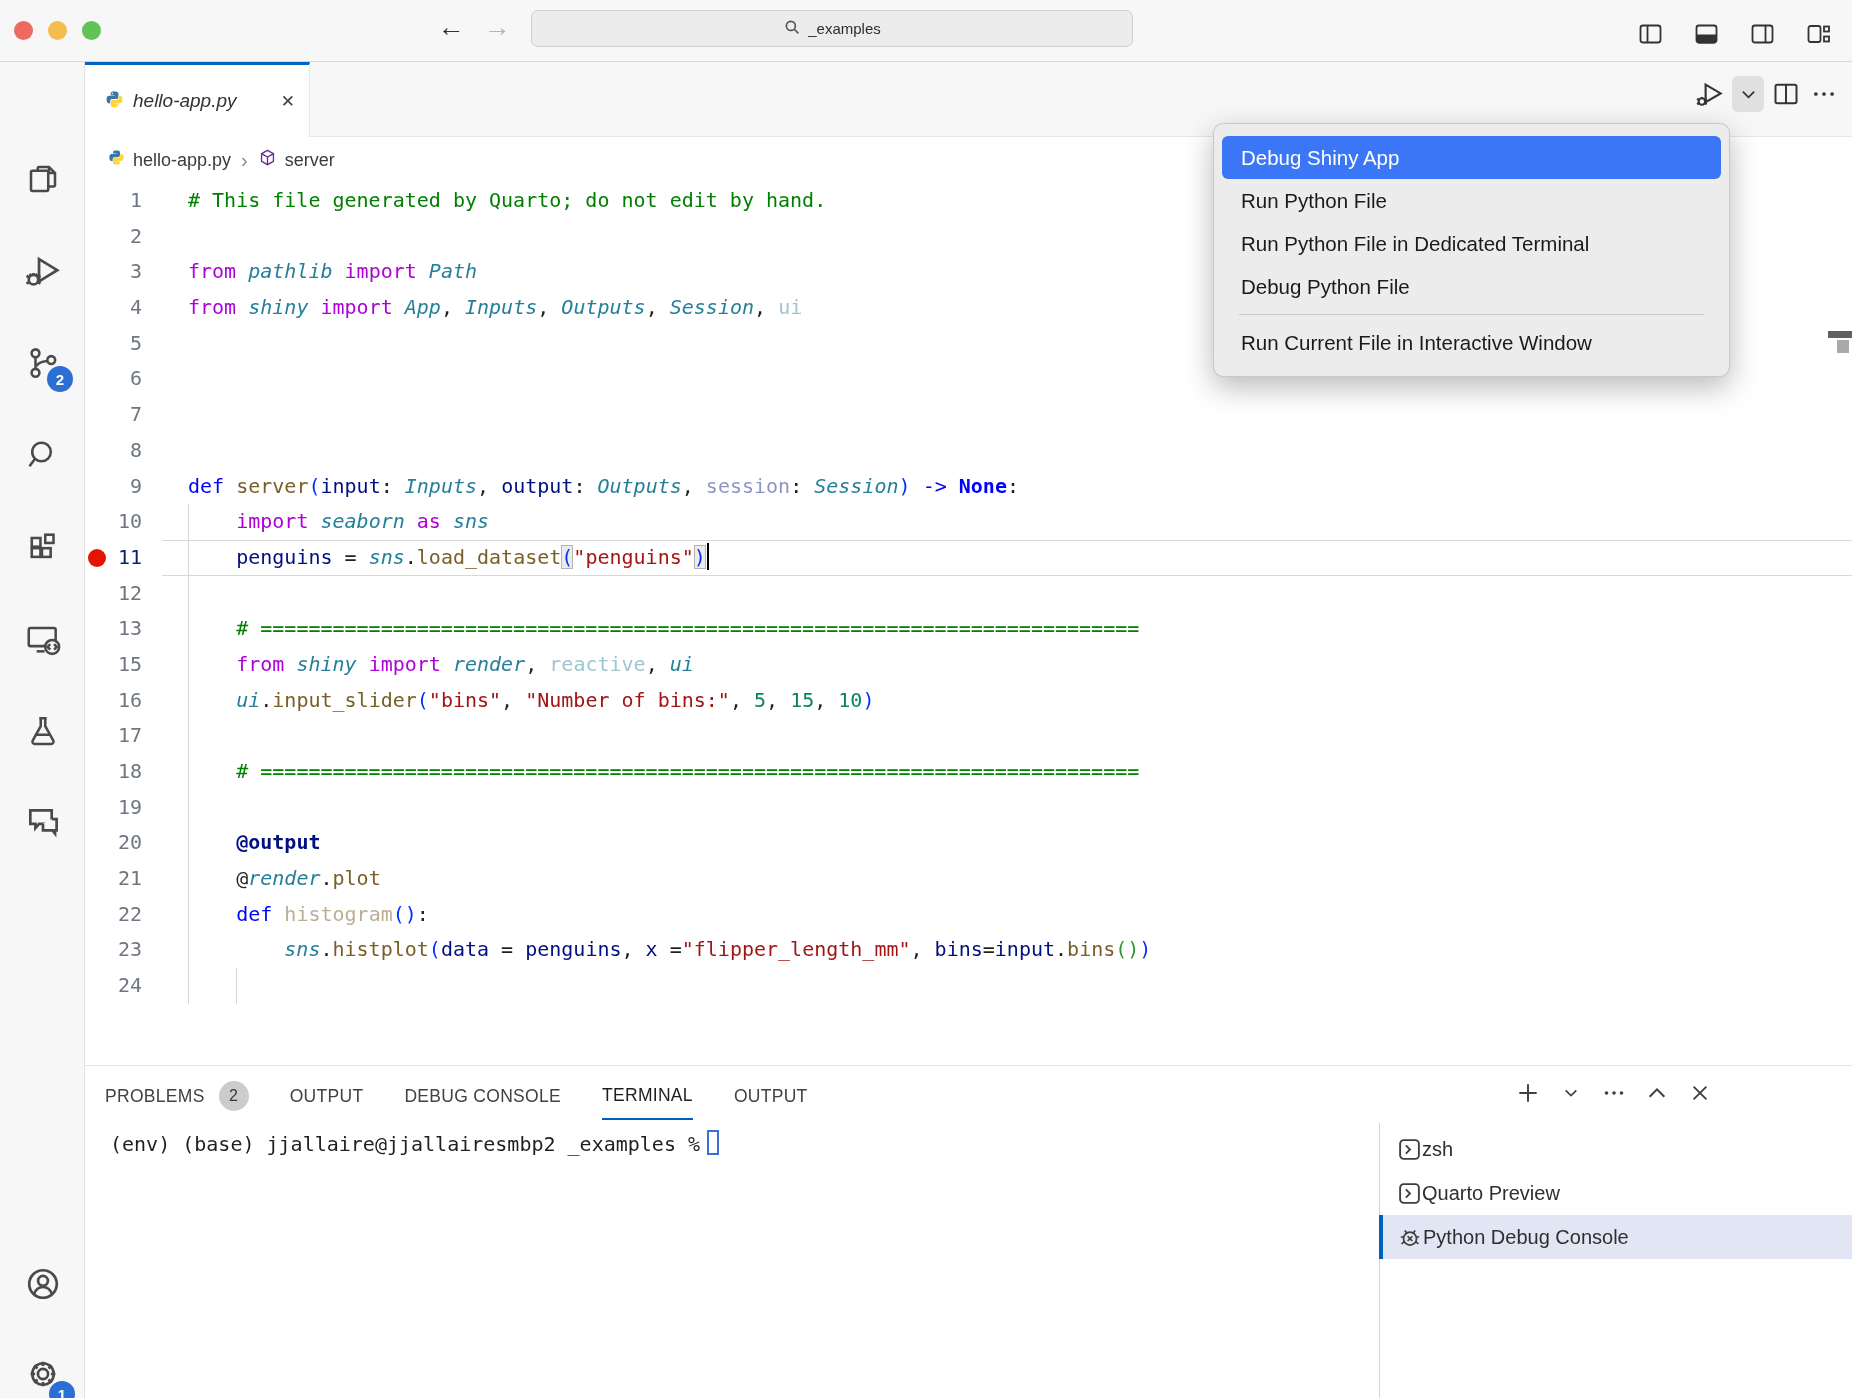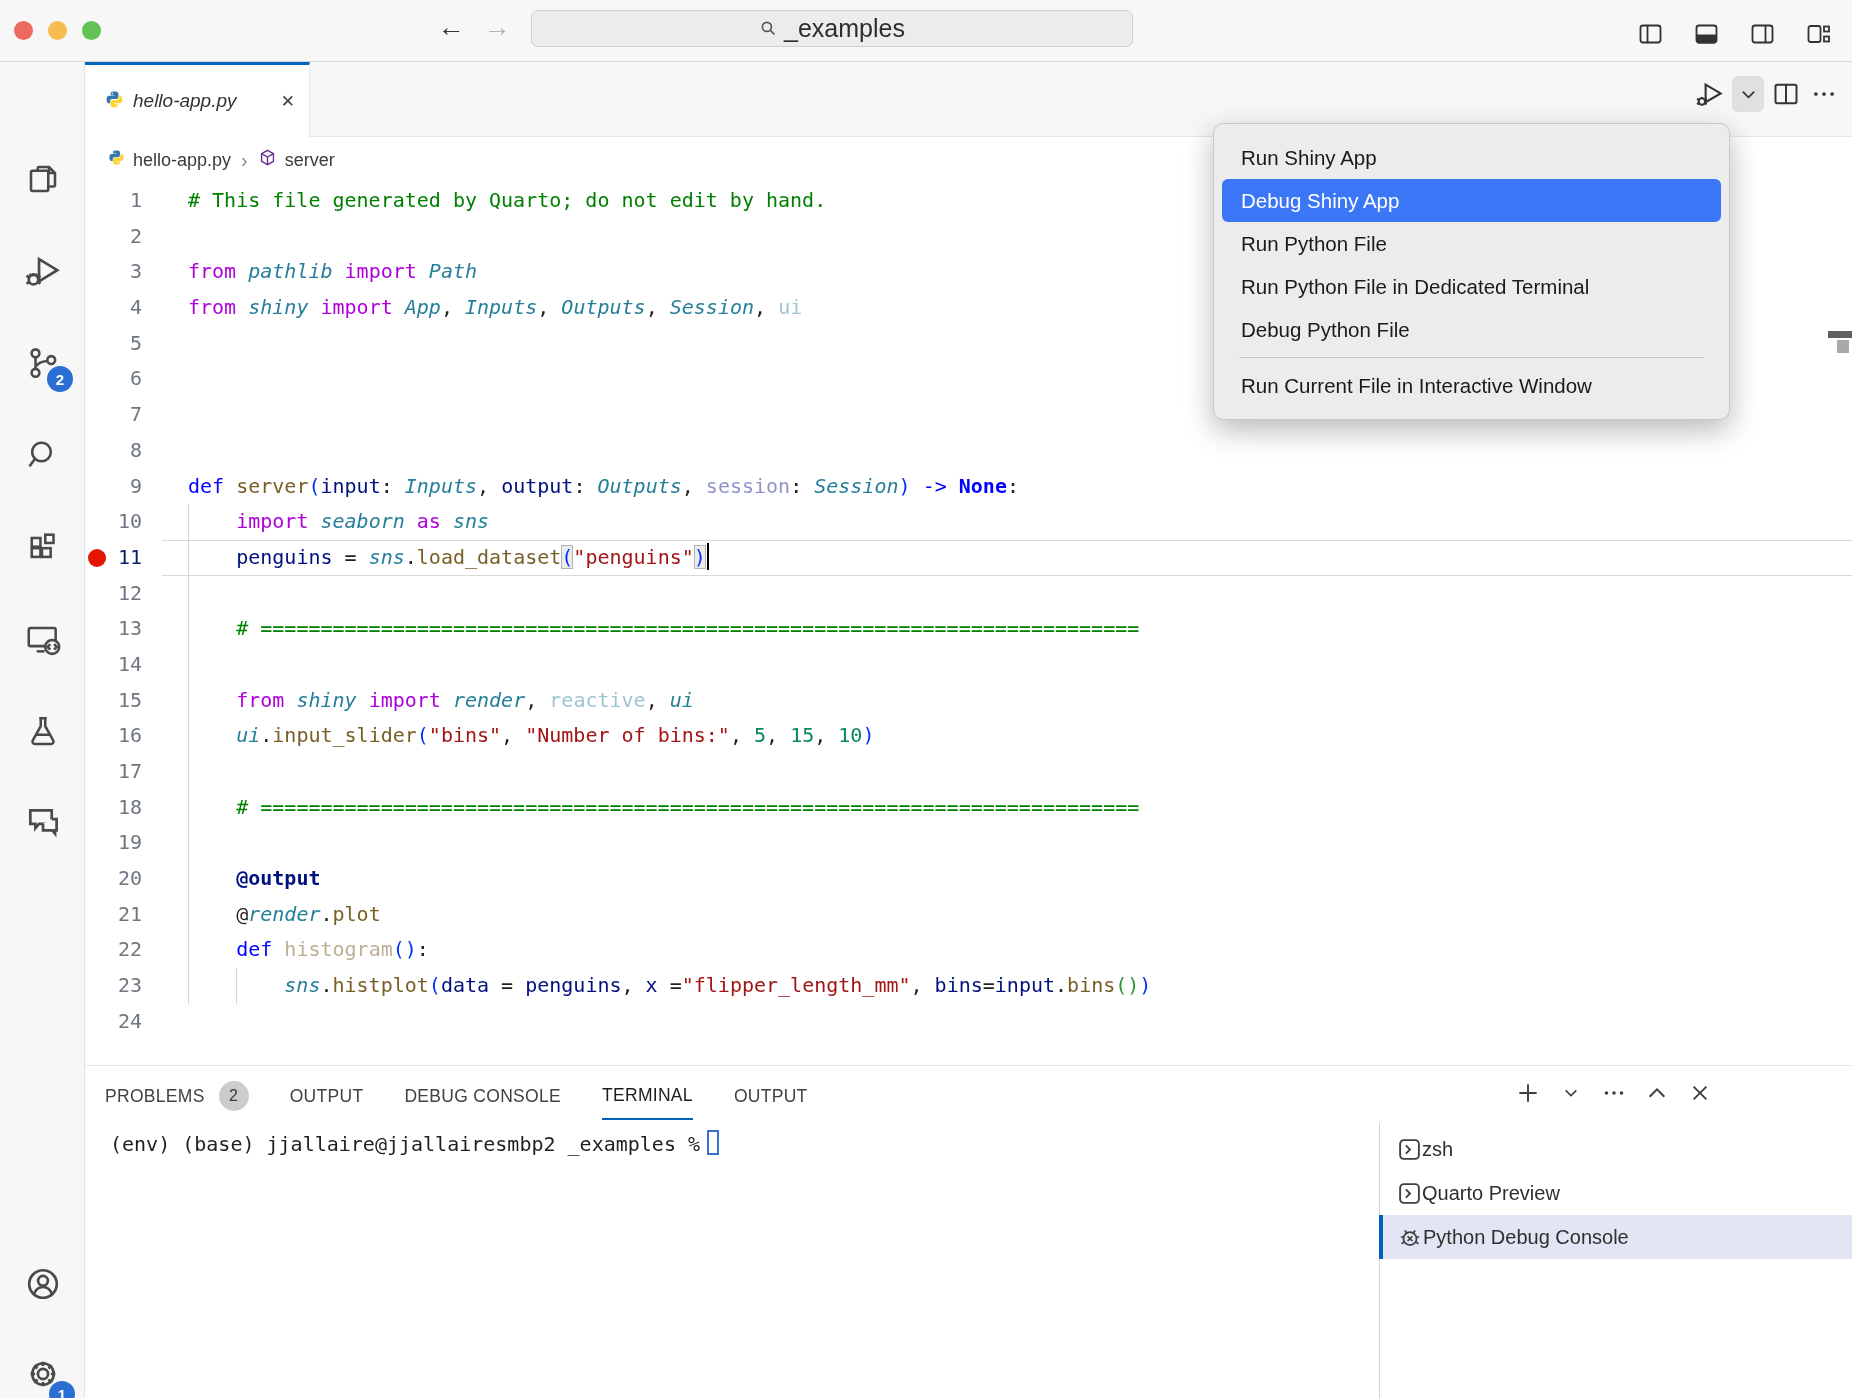--- a/index.html
+++ b/index.html
@@ -12,21 +12,21 @@
     border-bottom:1px solid #d8d8d8;}
   .tl{position:absolute;top:21px;width:19px;height:19px;border-radius:50%;}
   .tl.red{left:14px;background:#ee6a5f;}
   .tl.yellow{left:48px;background:#f5bd4f;}
   .tl.green{left:82px;background:#61c354;}
   .navarrow{position:absolute;top:12px;font-size:27px;color:#333;width:34px;text-align:center;}
   .navarrow.back{left:434px;}
   .navarrow.fwd{left:480px;color:#b5b5b5;}
   .searchbox{position:absolute;left:531px;top:10px;width:602px;height:37px;background:#ececec;
     border:1px solid #cfcfcf;border-radius:7px;display:flex;align-items:center;justify-content:center;
-    color:#2e2e2e;font-size:25px;gap:7px;}
+    color:#2e2e2e;font-size:15px;gap:7px;}
   .tb-icons{position:absolute;right:18px;top:16px;display:flex;gap:24px;align-items:center;}
   .tb-icons svg{display:block;}
 
   
   .activitybar{position:absolute;left:0;top:62px;width:85px;height:1336px;background:#f7f7f7;
     border-right:1px solid #e2e2e2;}
   .ab-icon{position:absolute;left:0;width:85px;height:70px;display:flex;align-items:center;justify-content:center;}
   .ab-badge{position:absolute;border-radius:50%;background:#2b6fd4;color:#fff;font-size:15px;
     display:flex;align-items:center;justify-content:center;font-weight:bold;}
 
@@ -291,40 +291,38 @@
         <div class="code-line"><span class="ln">4</span><span class="lc"><span class="tk-k">from</span><span class="tk-p"> </span><span class="tk-m">shiny</span><span class="tk-p"> </span><span class="tk-k">import</span><span class="tk-p"> </span><span class="tk-m">App</span><span class="tk-p">, </span><span class="tk-m">Inputs</span><span class="tk-p">, </span><span class="tk-m">Outputs</span><span class="tk-p">, </span><span class="tk-m">Session</span><span class="tk-p">, </span><span class="tk-mf">ui</span></span></div>
         <div class="code-line"><span class="ln">5</span><span class="lc"></span></div>
         <div class="code-line"><span class="ln">6</span><span class="lc"></span></div>
         <div class="code-line"><span class="ln">7</span><span class="lc"></span></div>
         <div class="code-line"><span class="ln">8</span><span class="lc"></span></div>
         <div class="code-line"><span class="ln">9</span><span class="lc"><span class="tk-kb">def</span><span class="tk-p"> </span><span class="tk-f">server</span><span class="tk-b1">(</span><span class="tk-v">input</span><span class="tk-p">: </span><span class="tk-m">Inputs</span><span class="tk-p">, </span><span class="tk-v">output</span><span class="tk-p">: </span><span class="tk-m">Outputs</span><span class="tk-p">, </span><span class="tk-vf">session</span><span class="tk-p">: </span><span class="tk-m">Session</span><span class="tk-b1">)</span><span class="tk-p"> </span><span class="tk-kb">-&gt;</span><span class="tk-p"> </span><span class="tk-kbb">None</span><span class="tk-p">:</span></span></div>
         <div class="code-line"><span class="ln">10</span><span class="lc"><span class="tk-p">    </span><span class="tk-k">import</span><span class="tk-p"> </span><span class="tk-m">seaborn</span><span class="tk-p"> </span><span class="tk-k">as</span><span class="tk-p"> </span><span class="tk-m">sns</span></span></div>
         <div class="code-line active"><span class="ln">11</span><span class="lc"><span class="tk-p">    </span><span class="tk-v">penguins</span><span class="tk-p"> = </span><span class="tk-m">sns</span><span class="tk-p">.</span><span class="tk-f">load_dataset</span><span class="tk-bh">(</span><span class="tk-s">"penguins"</span><span class="tk-bh">)</span><span class="tk-cur"></span></span><span class="bp-dot"></span></div>
         <div class="code-line"><span class="ln">12</span><span class="lc"></span></div>
         <div class="code-line"><span class="ln">13</span><span class="lc"><span class="tk-p">    </span><span class="tk-c"># =========================================================================</span></span></div>
-        <div class="code-line"><span class="ln">14</span><span class="lc"></span></div>
         <div class="code-line"><span class="ln">15</span><span class="lc"><span class="tk-p">    </span><span class="tk-k">from</span><span class="tk-p"> </span><span class="tk-m">shiny</span><span class="tk-p"> </span><span class="tk-k">import</span><span class="tk-p"> </span><span class="tk-m">render</span><span class="tk-p">, </span><span class="tk-mf">reactive</span><span class="tk-p">, </span><span class="tk-m">ui</span></span></div>
         <div class="code-line"><span class="ln">16</span><span class="lc"><span class="tk-p">    </span><span class="tk-m">ui</span><span class="tk-p">.</span><span class="tk-f">input_slider</span><span class="tk-b1">(</span><span class="tk-s">"bins"</span><span class="tk-p">, </span><span class="tk-s">"Number of bins:"</span><span class="tk-p">, </span><span class="tk-n">5</span><span class="tk-p">, </span><span class="tk-n">15</span><span class="tk-p">, </span><span class="tk-n">10</span><span class="tk-b1">)</span></span></div>
         <div class="code-line"><span class="ln">17</span><span class="lc"></span></div>
         <div class="code-line"><span class="ln">18</span><span class="lc"><span class="tk-p">    </span><span class="tk-c"># =========================================================================</span></span></div>
         <div class="code-line"><span class="ln">19</span><span class="lc"></span></div>
         <div class="code-line"><span class="ln">20</span><span class="lc"><span class="tk-p">    </span><span class="tk-vb">@output</span></span></div>
         <div class="code-line"><span class="ln">21</span><span class="lc"><span class="tk-p">    </span><span class="tk-p">@</span><span class="tk-m">render</span><span class="tk-p">.</span><span class="tk-f">plot</span></span></div>
         <div class="code-line"><span class="ln">22</span><span class="lc"><span class="tk-p">    </span><span class="tk-kb">def</span><span class="tk-p"> </span><span class="tk-ff">histogram</span><span class="tk-b1">()</span><span class="tk-p">:</span></span></div>
         <div class="code-line"><span class="ln">23</span><span class="lc"><span class="tk-p">        </span><span class="tk-m">sns</span><span class="tk-p">.</span><span class="tk-f">histplot</span><span class="tk-b1">(</span><span class="tk-v">data</span><span class="tk-p"> = </span><span class="tk-v">penguins</span><span class="tk-p">, </span><span class="tk-v">x</span><span class="tk-p"> =</span><span class="tk-s">"flipper_length_mm"</span><span class="tk-p">, </span><span class="tk-v">bins</span><span class="tk-p">=</span><span class="tk-v">input</span><span class="tk-p">.</span><span class="tk-f">bins</span><span class="tk-b2">(</span><span class="tk-b2">)</span><span class="tk-b1">)</span></span></div>
         <div class="code-line"><span class="ln">24</span><span class="lc"></span></div>
       </div>
 
     <div class="ruler-mark1"></div>
     <div class="ruler-mark2"></div>
   </div>
 
   <div class="menu" id="menu-container">
 
-  <div class="menu-item">Run Shiny App</div>
       <div class="menu-item selected">Debug Shiny App</div>
       <div class="menu-item">Run Python File</div>
       <div class="menu-item">Run Python File in Dedicated Terminal</div>
       <div class="menu-item">Debug Python File</div>
       <div class="menu-sep"></div>
       <div class="menu-item">Run Current File in Interactive Window</div>
     </div>
 
   <div class="panel">
     <div class="panel-tabs" id="panel-tabs">

